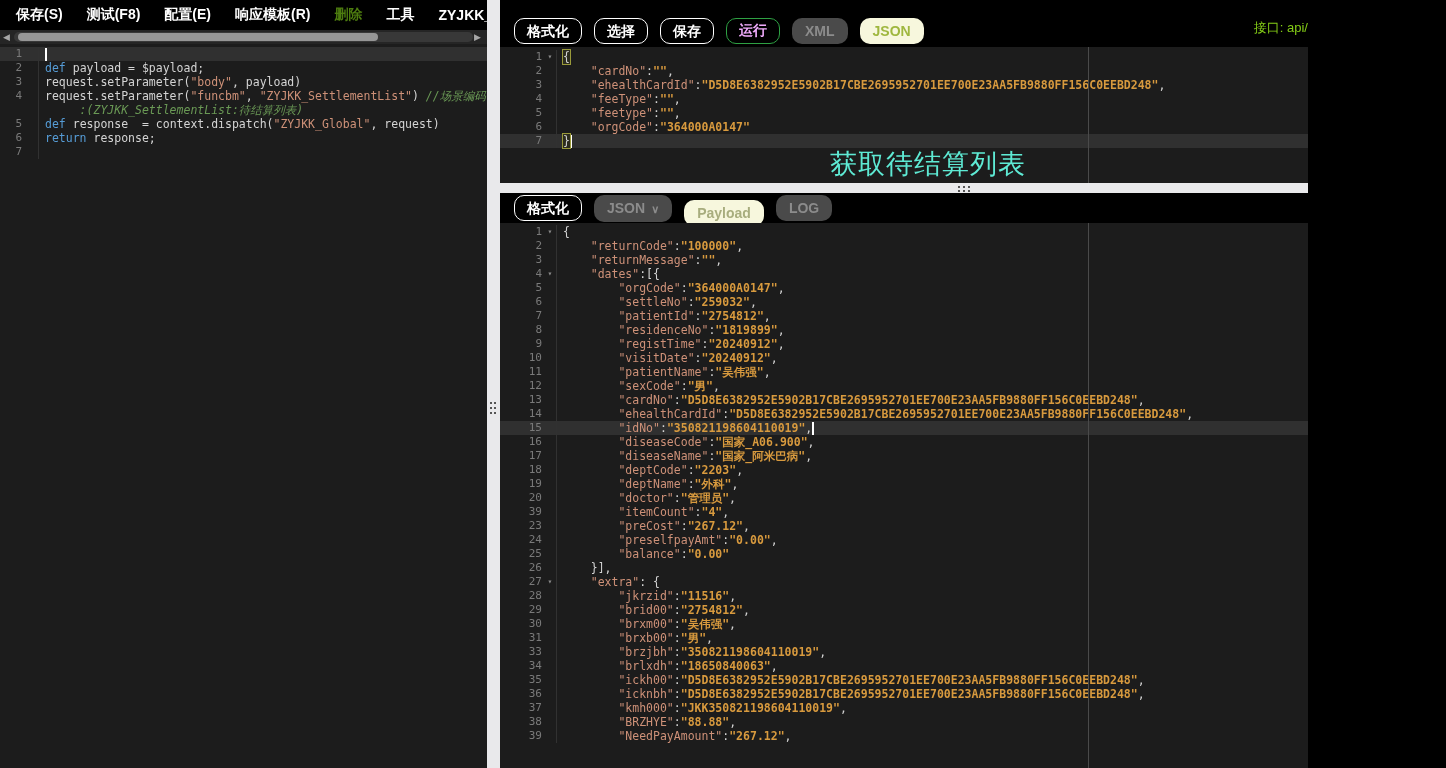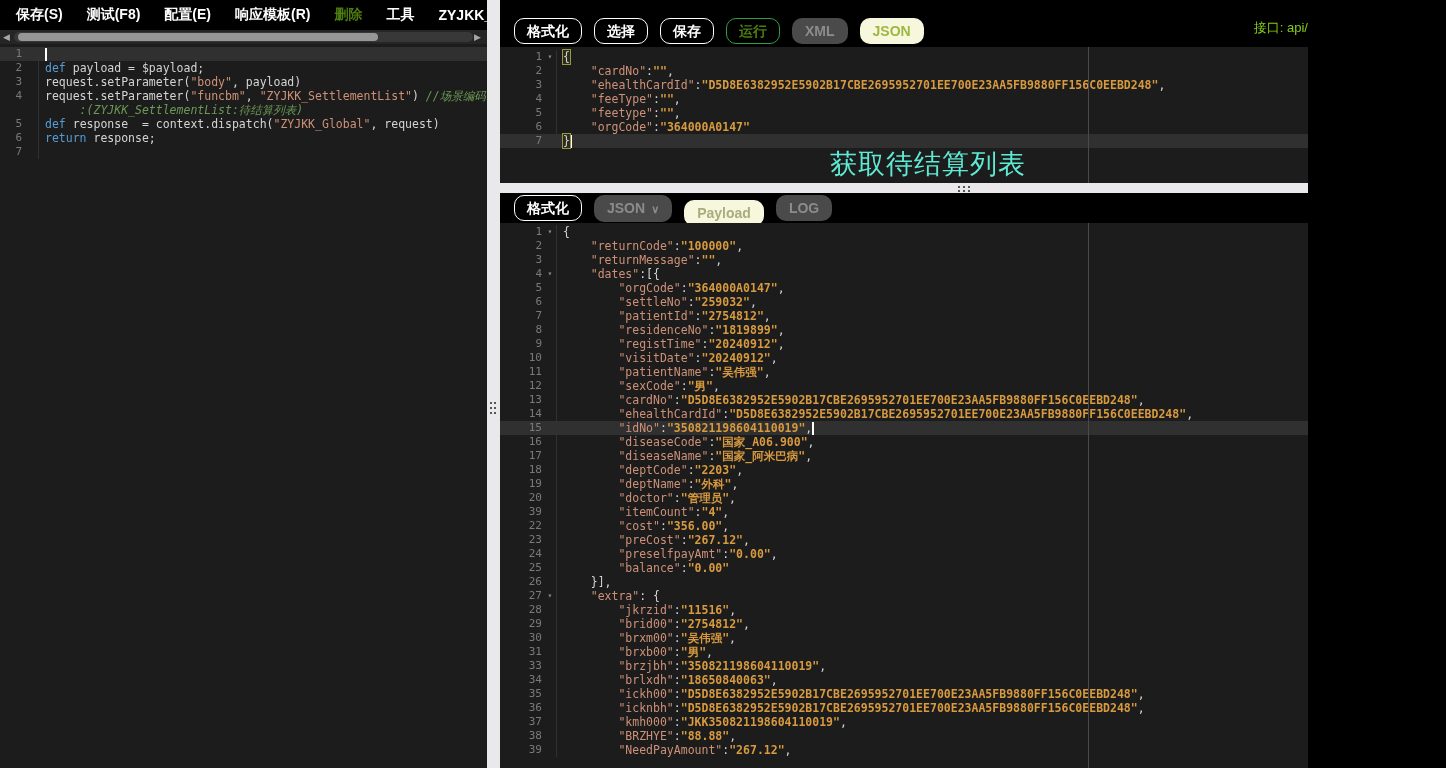--- a/index.html
+++ b/index.html
@@ -50,21 +50,21 @@
   .hgrip { position:absolute; left:458px; top:3px; width:2px; height:2px; background:#555;
            box-shadow:0 0 0 0 #555, 5px 0 0 0 #555, 10px 0 0 0 #555, 0 4px 0 0 #555, 5px 4px 0 0 #555, 10px 4px 0 0 #555; }
 
   
   .right-panel { width:946px; height:768px; display:flex; flex-direction:column; flex:none; }
   .toolbar { background:#000; display:flex; white-space:nowrap; }
   .toolbar.top { height:47px; align-items:flex-end; padding:0 8px 3px 14px; gap:12px; flex:none; }
   .toolbar.bottom { height:30px; align-items:center; padding:0 8px 0 14px; gap:12px; flex:none; }
   .btn { font-size:14px; font-weight:bold; border-radius:10px; padding:3px 12px; line-height:18px; cursor:default; }
   .btn-outline { background:#000; border:1px solid #fff; color:#fff; }
-  .btn-run { background:#000; border:1px solid #2ea043; color:#4d7c0f; }
+  .btn-run { background:#000; border:1px solid #2ea043; color:#f0abfc;font-family:Liberation Mono, monospace; }
   .btn-gray { background:#4a4a4a; border:none; color:#8c8c8c; padding:4px 13px; }
   .btn-cream { background:#f7f7dd; border:none; color:#9fb73f; padding:4px 13px; }
   .btn-cream.muted { color:#a8ad7e;margin-top:10px; }
   .chev { font-size:11px; margin-left:6px; color:#8c8c8c; }
   .bar-label { margin-left:auto; color:#84cc16; font-size:13px; align-self:center; margin-top:12px; }
   .toolbar.bottom .bar-label { margin-top:0; }
   .req-editor { height:136px; flex:none; }
   .overlay-red { position:absolute; left:330px; top:99px; font-size:27px; color:#5eead4;
                  font-family:"Liberation Sans", sans-serif; letter-spacing:1px; }
   .resp-editor { flex:1; }
@@ -165,21 +165,20 @@
           <div class="cl"><span class="ln">12</span><span class="fold"></span><span class="code"><span class="tk-t">        </span><span class="tk-k">"sexCode"</span><span class="tk-p">:</span><span class="tk-v">"男"</span><span class="tk-p">,</span></span></div>
           <div class="cl"><span class="ln">13</span><span class="fold"></span><span class="code"><span class="tk-t">        </span><span class="tk-k">"cardNo"</span><span class="tk-p">:</span><span class="tk-v">"D5D8E6382952E5902B17CBE2695952701EE700E23AA5FB9880FF156C0EEBD248"</span><span class="tk-p">,</span></span></div>
           <div class="cl"><span class="ln">14</span><span class="fold"></span><span class="code"><span class="tk-t">        </span><span class="tk-k">"ehealthCardId"</span><span class="tk-p">:</span><span class="tk-v">"D5D8E6382952E5902B17CBE2695952701EE700E23AA5FB9880FF156C0EEBD248"</span><span class="tk-p">,</span></span></div>
           <div class="cl cur"><span class="ln">15</span><span class="fold"></span><span class="code"><span class="tk-t">        </span><span class="tk-k">"idNo"</span><span class="tk-p">:</span><span class="tk-v">"350821198604110019"</span><span class="tk-p">,</span><span class="cursor"></span></span></div>
           <div class="cl"><span class="ln">16</span><span class="fold"></span><span class="code"><span class="tk-t">        </span><span class="tk-k">"diseaseCode"</span><span class="tk-p">:</span><span class="tk-v">"国家_A06.900"</span><span class="tk-p">,</span></span></div>
           <div class="cl"><span class="ln">17</span><span class="fold"></span><span class="code"><span class="tk-t">        </span><span class="tk-k">"diseaseName"</span><span class="tk-p">:</span><span class="tk-v">"国家_阿米巴病"</span><span class="tk-p">,</span></span></div>
           <div class="cl"><span class="ln">18</span><span class="fold"></span><span class="code"><span class="tk-t">        </span><span class="tk-k">"deptCode"</span><span class="tk-p">:</span><span class="tk-v">"2203"</span><span class="tk-p">,</span></span></div>
           <div class="cl"><span class="ln">19</span><span class="fold"></span><span class="code"><span class="tk-t">        </span><span class="tk-k">"deptName"</span><span class="tk-p">:</span><span class="tk-v">"外科"</span><span class="tk-p">,</span></span></div>
           <div class="cl"><span class="ln">20</span><span class="fold"></span><span class="code"><span class="tk-t">        </span><span class="tk-k">"doctor"</span><span class="tk-p">:</span><span class="tk-v">"管理员"</span><span class="tk-p">,</span></span></div>
           <div class="cl"><span class="ln">39</span><span class="fold"></span><span class="code"><span class="tk-t">        </span><span class="tk-k">"itemCount"</span><span class="tk-p">:</span><span class="tk-v">"4"</span><span class="tk-p">,</span></span></div>
-          <div class="cl"><span class="ln">22</span><span class="fold"></span><span class="code"><span class="tk-t">        </span><span class="tk-k">"cost"</span><span class="tk-p">:</span><span class="tk-v">"356.00"</span><span class="tk-p">,</span></span></div>
           <div class="cl"><span class="ln">23</span><span class="fold"></span><span class="code"><span class="tk-t">        </span><span class="tk-k">"preCost"</span><span class="tk-p">:</span><span class="tk-v">"267.12"</span><span class="tk-p">,</span></span></div>
           <div class="cl"><span class="ln">24</span><span class="fold"></span><span class="code"><span class="tk-t">        </span><span class="tk-k">"preselfpayAmt"</span><span class="tk-p">:</span><span class="tk-v">"0.00"</span><span class="tk-p">,</span></span></div>
           <div class="cl"><span class="ln">25</span><span class="fold"></span><span class="code"><span class="tk-t">        </span><span class="tk-k">"balance"</span><span class="tk-p">:</span><span class="tk-v">"0.00"</span></span></div>
           <div class="cl"><span class="ln">26</span><span class="fold"></span><span class="code"><span class="tk-t">    </span><span class="tk-p">}],</span></span></div>
           <div class="cl"><span class="ln">27</span><span class="fold">▾</span><span class="code"><span class="tk-t">    </span><span class="tk-k">"extra"</span><span class="tk-p">: {</span></span></div>
           <div class="cl"><span class="ln">28</span><span class="fold"></span><span class="code"><span class="tk-t">        </span><span class="tk-k">"jkrzid"</span><span class="tk-p">:</span><span class="tk-v">"11516"</span><span class="tk-p">,</span></span></div>
           <div class="cl"><span class="ln">29</span><span class="fold"></span><span class="code"><span class="tk-t">        </span><span class="tk-k">"brid00"</span><span class="tk-p">:</span><span class="tk-v">"2754812"</span><span class="tk-p">,</span></span></div>
           <div class="cl"><span class="ln">30</span><span class="fold"></span><span class="code"><span class="tk-t">        </span><span class="tk-k">"brxm00"</span><span class="tk-p">:</span><span class="tk-v">"吴伟强"</span><span class="tk-p">,</span></span></div>
           <div class="cl"><span class="ln">31</span><span class="fold"></span><span class="code"><span class="tk-t">        </span><span class="tk-k">"brxb00"</span><span class="tk-p">:</span><span class="tk-v">"男"</span><span class="tk-p">,</span></span></div>
           <div class="cl"><span class="ln">33</span><span class="fold"></span><span class="code"><span class="tk-t">        </span><span class="tk-k">"brzjbh"</span><span class="tk-p">:</span><span class="tk-v">"350821198604110019"</span><span class="tk-p">,</span></span></div>

